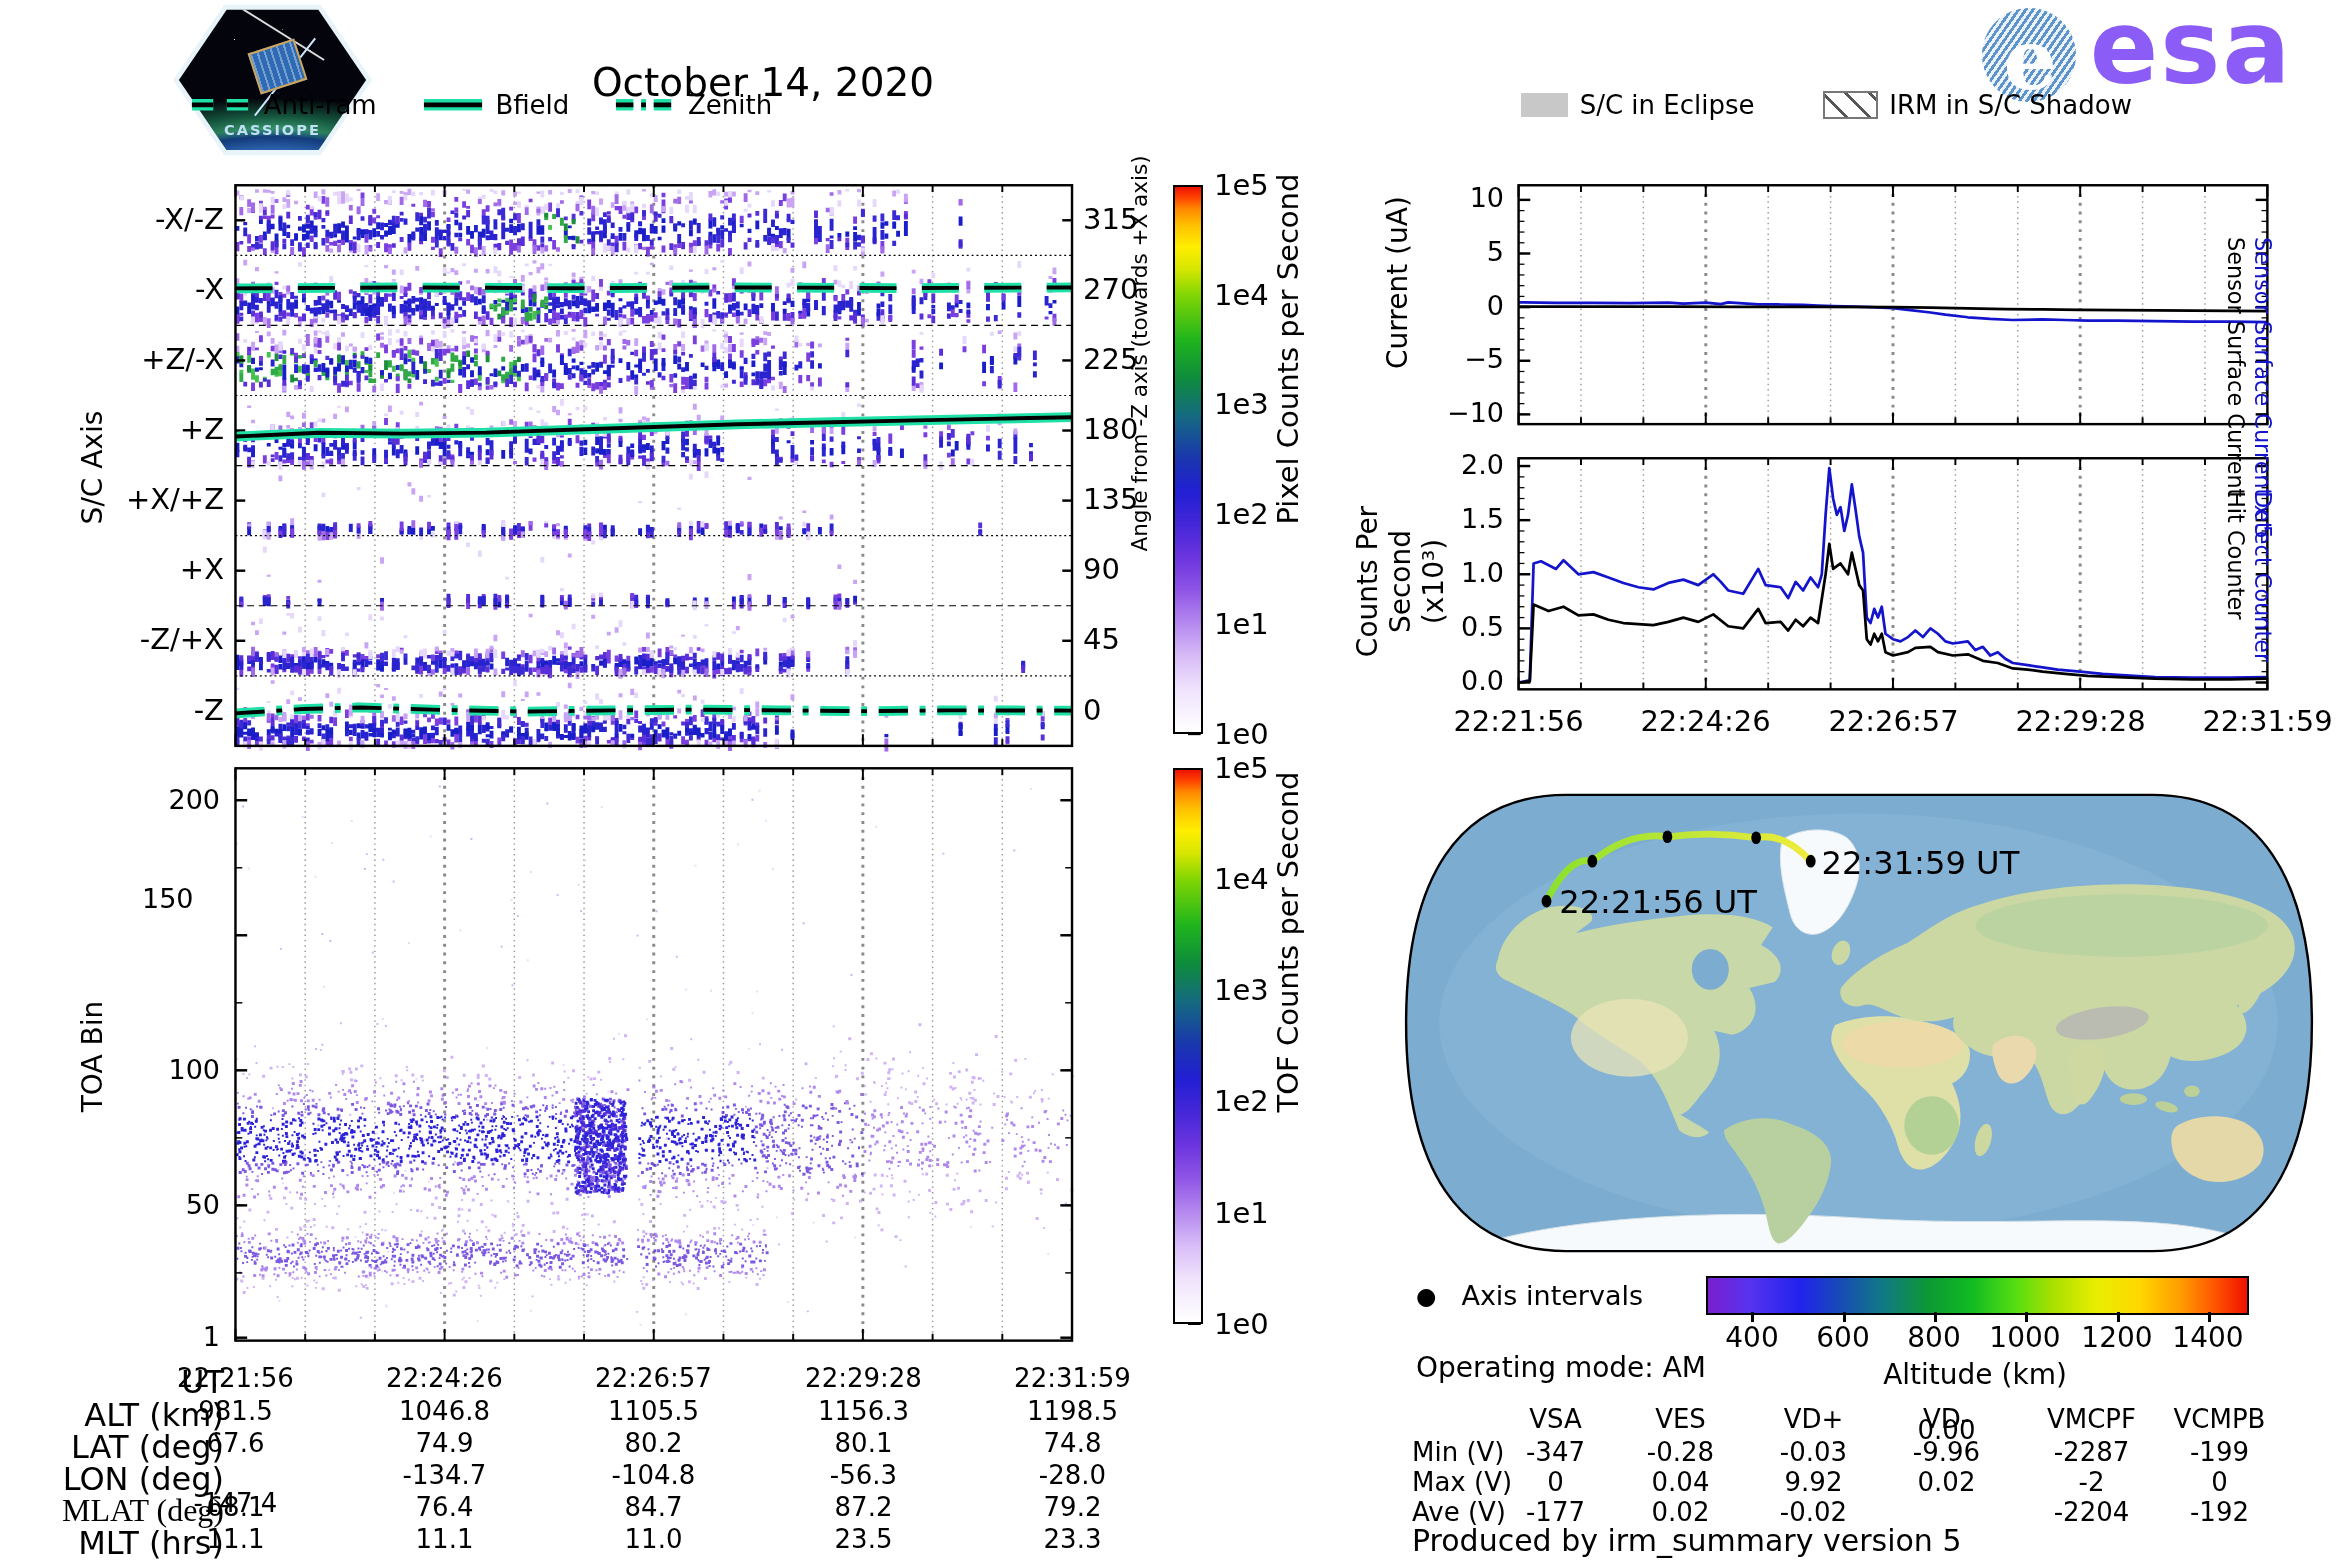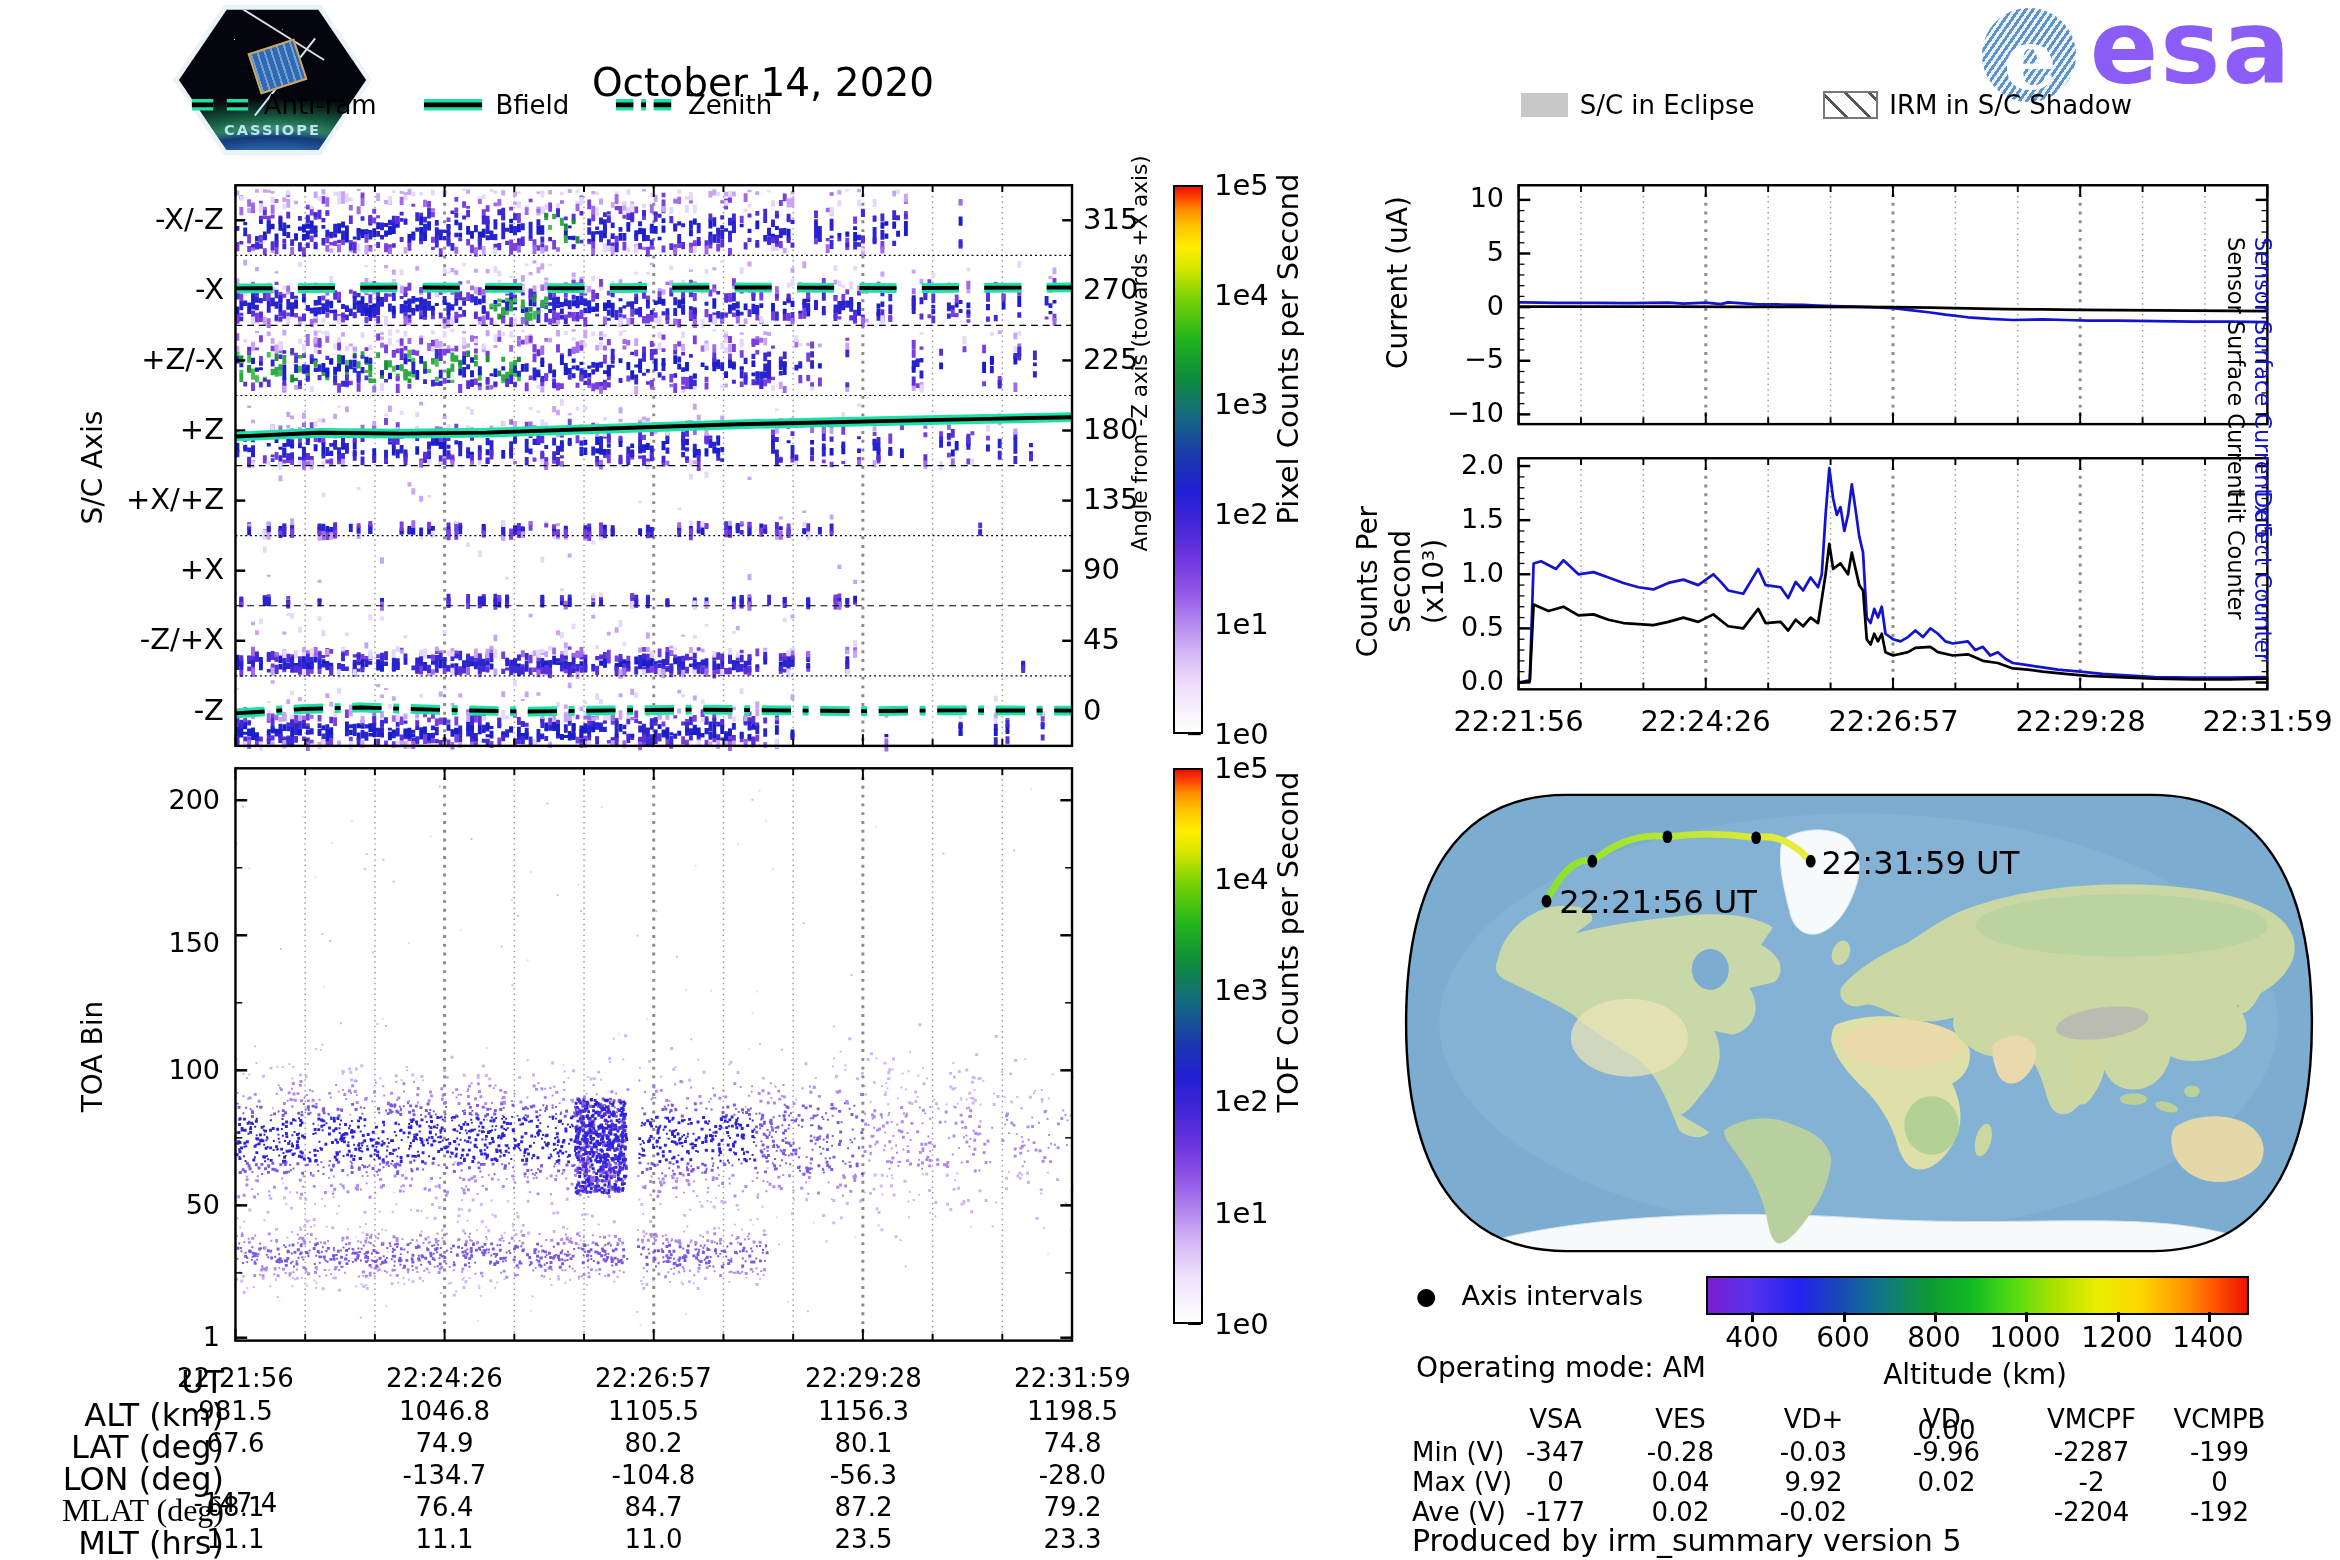--- a/index.html
+++ b/index.html
@@ -545,21 +545,21 @@
       <div style="position:absolute;left:1083px;top:272px;width:68px;font-size:29px;">270</div>
       <div style="position:absolute;left:1083px;top:342px;width:68px;font-size:29px;">225</div>
       <div style="position:absolute;left:1083px;top:412px;width:68px;font-size:29px;">180</div>
       <div style="position:absolute;left:1083px;top:482px;width:68px;font-size:29px;">135</div>
       <div style="position:absolute;left:1083px;top:552px;width:68px;font-size:29px;">90</div>
       <div style="position:absolute;left:1083px;top:622px;width:68px;font-size:29px;">45</div>
       <div style="position:absolute;left:1083px;top:693px;width:68px;font-size:29px;">0</div>
     </div>
   <div id="toa-ticks">
       <div class="ticklab" style="position:absolute;left:142px;top:784px;width:78px;text-align:right;">200</div>
-      <div class="ticklab" style="position:absolute;left:142px;top:927px;width:78px;text-align:right;">150</div>
+      <div class="ticklab" style="position:absolute;left:142px;top:883px;width:78px;text-align:left;">150</div>
       <div class="ticklab" style="position:absolute;left:142px;top:1054px;width:78px;text-align:right;">100</div>
       <div class="ticklab" style="position:absolute;left:142px;top:1189px;width:78px;text-align:right;">50</div>
       <div class="ticklab" style="position:absolute;left:142px;top:1321px;width:78px;text-align:right;">1</div>
     </div>
   <div id="cb1-ticks" class="cbticks">
       <div style="position:absolute;left:1214px;top:168px;">1e5</div>
       <div style="position:absolute;left:1214px;top:278px;">1e4</div>
       <div style="position:absolute;left:1214px;top:387px;">1e3</div>
       <div style="position:absolute;left:1214px;top:497px;">1e2</div>
       <div style="position:absolute;left:1214px;top:607px;">1e1</div>

